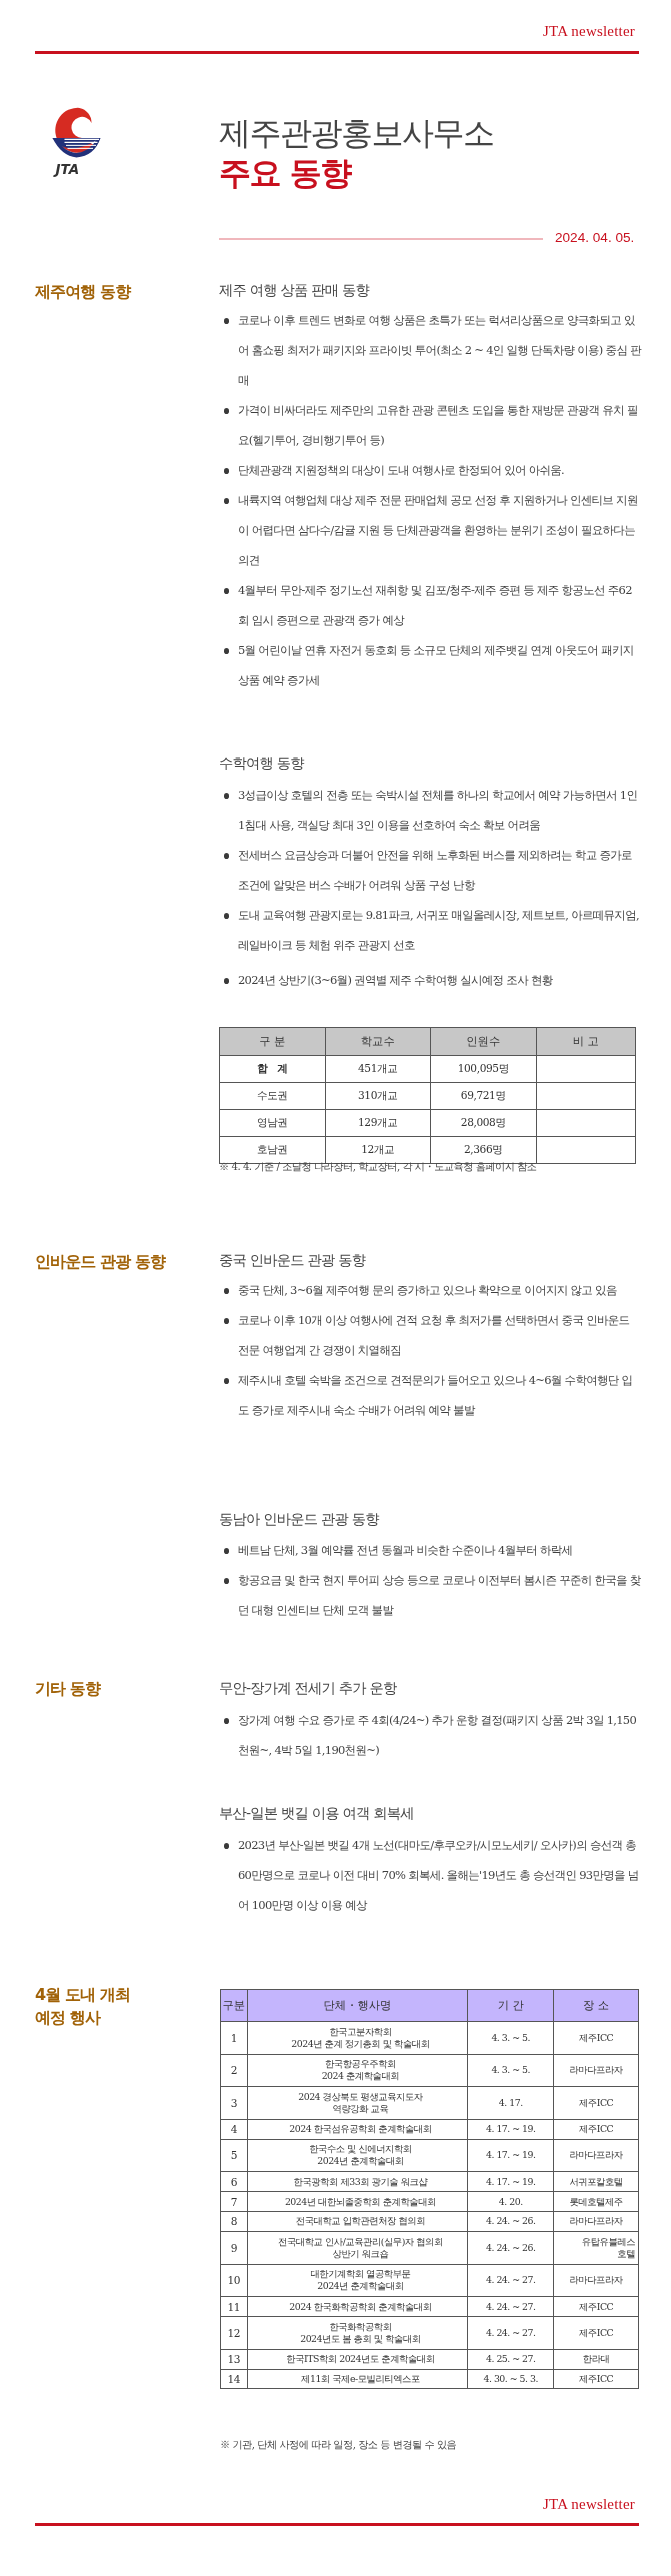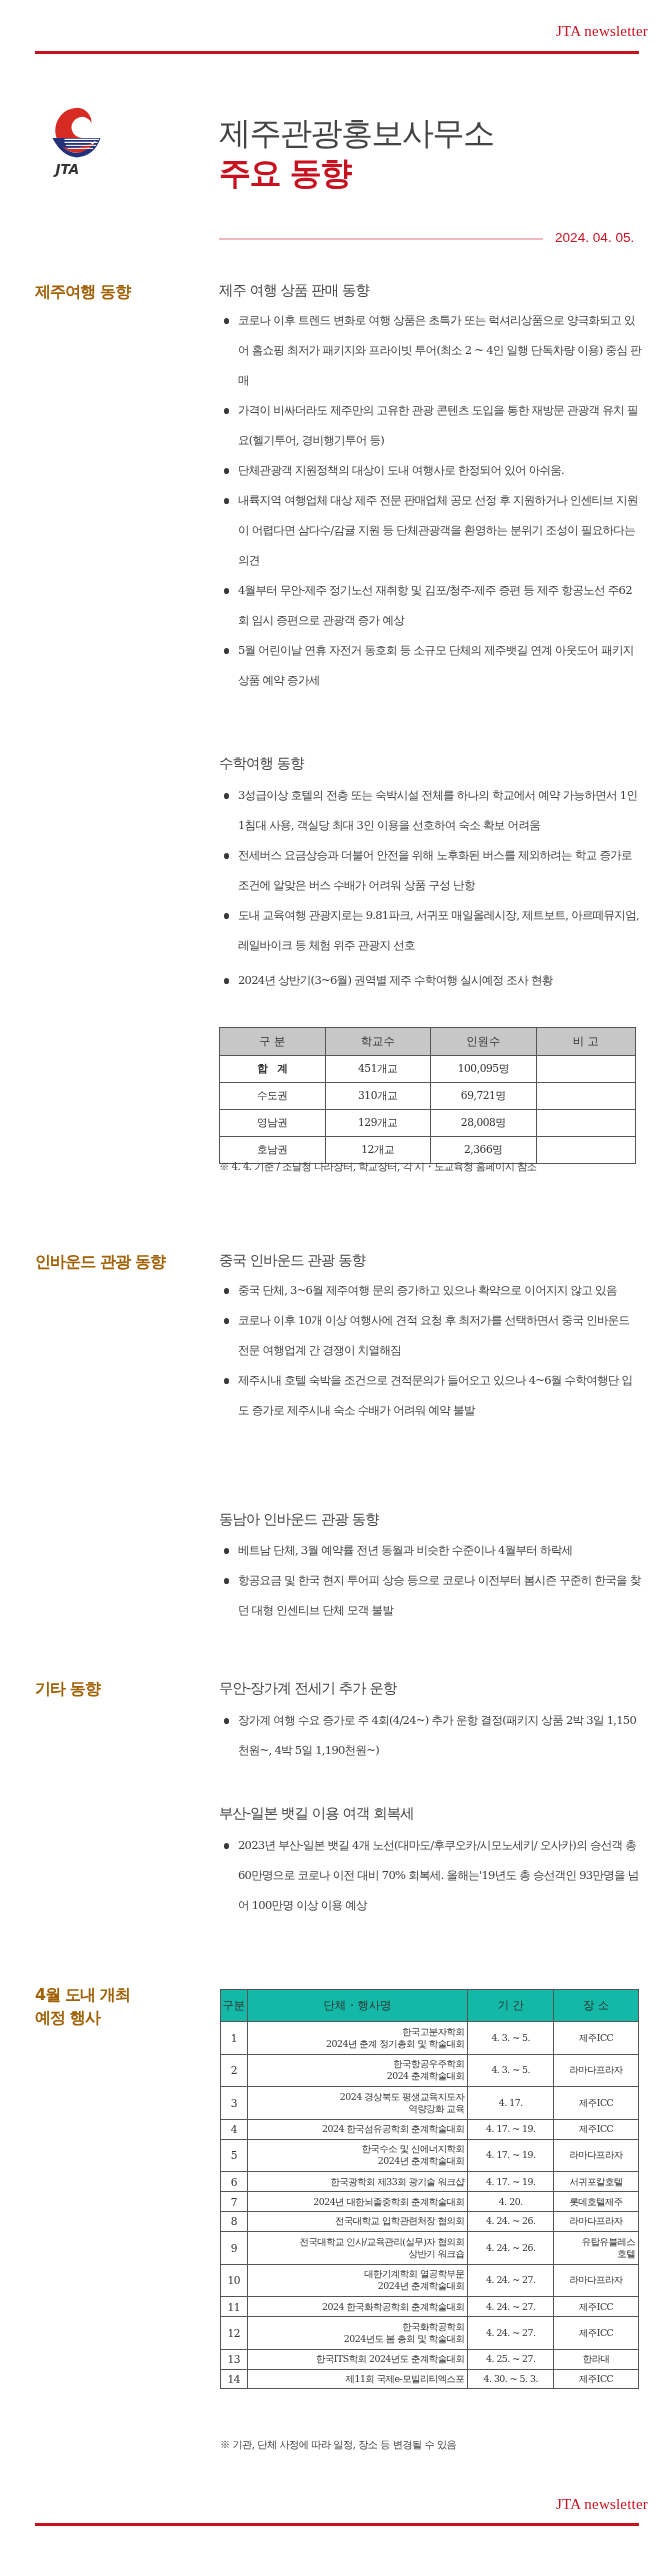--- a/index.html
+++ b/index.html
@@ -1,37 +1,37 @@
 <!DOCTYPE html>
 <html style="font-size:12px"><head>
 <meta charset="utf-8">
 <style>
   html, body { margin: 0; padding: 0; background: #ffffff; }
   body { width: 671px; height: 2576px; position: relative; overflow: hidden;
          font-family: "DejaVu Serif", "Liberation Serif", serif; color: #3a3a3a; }
   .abs { position: absolute; }
-  .brand { font-family: "Liberation Serif", serif; color: #c8101e; font-size: 15px; letter-spacing: 0.2px; margin-left: 13px; }
+  .brand { font-family: "Liberation Serif", serif; color: #c8101e; font-size: 15px; letter-spacing: 0.2px; }
   .rule { position: absolute; left: 35px; width: 604px; height: 3px; background: #c8101e; }
   .title1 { font-family: "DejaVu Sans", "Liberation Sans", sans-serif; font-size: 32px; color: #444; letter-spacing: -1.5px; font-weight: normal; }
   .title2 { font-family: "DejaVu Sans", "Liberation Sans", sans-serif; font-size: 32px; color: #c8101e; font-weight: bold; letter-spacing: -1.5px; }
   .date-line { position: absolute; left: 219px; top: 398px; height: 1.5px; background: #f0b7bc; }
   .date { font-family: "Liberation Sans", sans-serif; font-size: 13.6px; color: #c8101e; }
   .sec-label { font-family: "DejaVu Sans", "Liberation Sans", sans-serif; font-weight: bold; color: #a16207; font-size: 16px; letter-spacing: -0.9px; line-height: 22.6px; }
   .subhead { font-family: "DejaVu Sans", "Liberation Sans", sans-serif; font-size: 14.3px; color: #444; letter-spacing: -0.8px; }
   .blist { position: absolute; left: 220px; width: 422px; margin: 0; padding: 0; list-style: none; }
   .blist li { position: relative; padding-left: 18px; font-size: 11.5px; line-height: 30px; letter-spacing: -0.7px; color: #3f3f3f; }
   .blist li .dot { position: absolute; left: 3.8px; top: 13px; width: 5.3px; height: 6px; border-radius: 50%; background: #3a3a3a; }
   table { border-collapse: collapse; font-family: "DejaVu Serif", serif; color: #333; border-radius: 28px; }
   table td, table th { border: 1.1px solid #555; text-align: center; font-weight: normal; }
   .t1 th { background: #c7c7c7; height: 25px; font-size: 11.3px; }
   .t1 td { height: 24px; font-size: 10.6px; letter-spacing: -0.4px; }
   .t1 .bold { font-weight: bold; }
-  .t2 th { background: #14b8a6; height: 29px; font-size: 11.3px; }
+  .t2 th { background: #c4b5fd; height: 29px; font-size: 11.3px; }
   .t2 td { font-size: 9.4px; line-height: 12px; letter-spacing: -0.5px; padding: 2.3px 3px; }
-  .t2 td.name { text-align: right; padding-left: 9px; }
+  .t2 td.name { text-align: center; padding-left: 9px; }
   .note { font-size: 10.2px; color: #444; letter-spacing: -0.5px; }
 </style>
 </head>
 <body>
 
 <div class="abs brand" style="left:543px; top:23.4px;">JTA newsletter</div>
 <div class="rule" style="top:51px;"></div>
 
 <div class="abs" style="left:45px; top:106px; width:63px; height:72px;">
   <svg width="63" height="72" viewBox="0 0 84 95">

